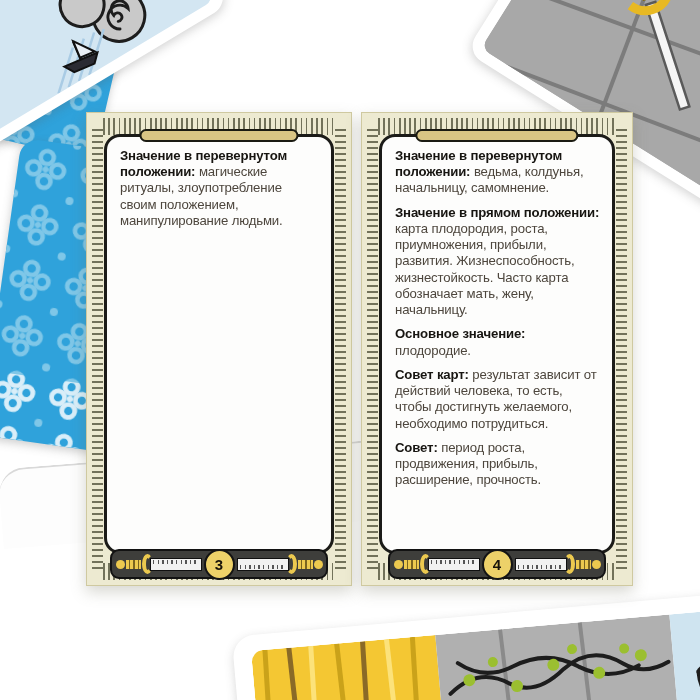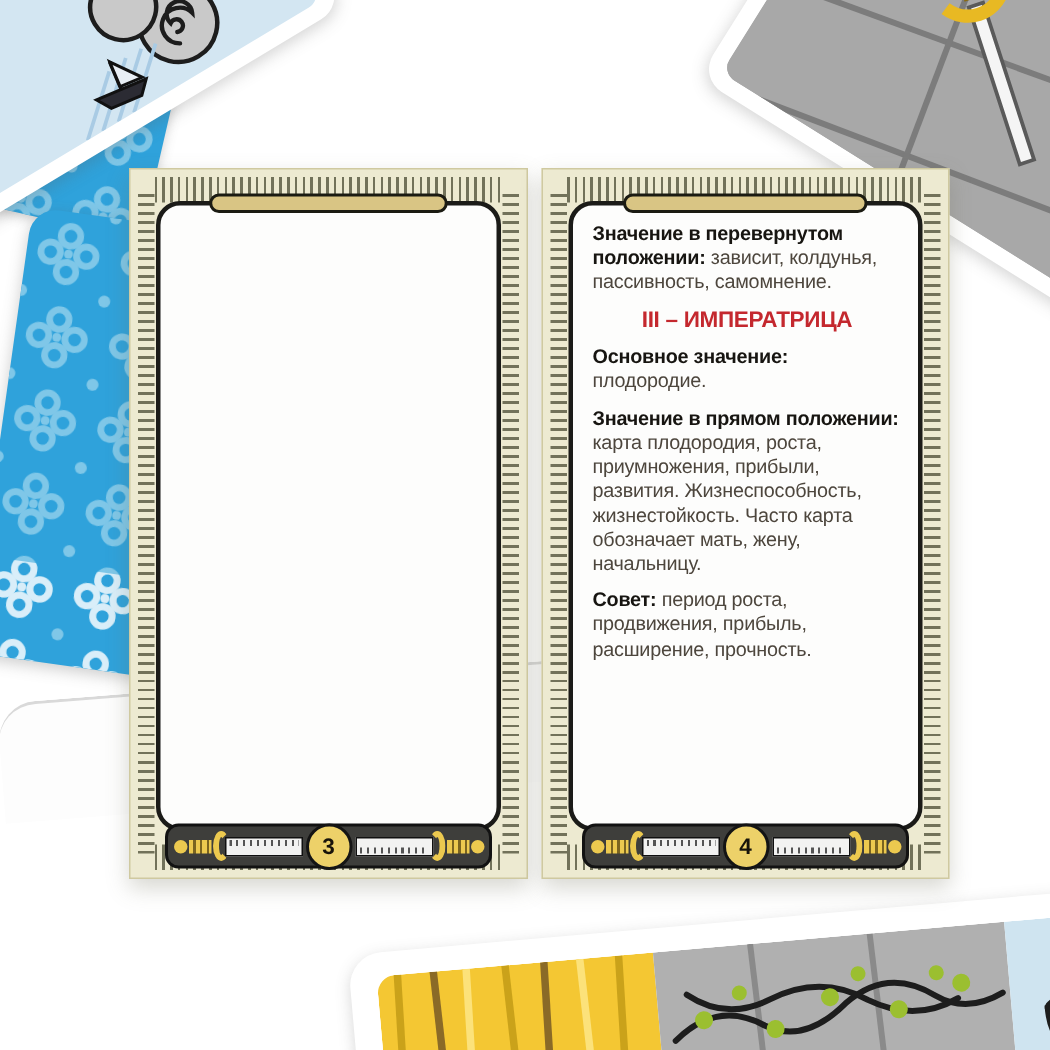--- a/index.html
+++ b/index.html
@@ -244,20 +244,24 @@
 </div>
 
 <div class="page" id="pageL">
   <div class="stripe-top"></div>
   <div class="stripe-bottom"></div>
   <div class="stripe-left"></div>
   <div class="stripe-right"></div>
   <div class="panel">
     <div class="pill"></div>
     <div class="content">
+      <p class="sec">
+        <b>Значение в перевернутом положении:</b>
+        <span class="t">магические ритуалы, злоупотребление своим положением, манипулирование людьми.</span>
+      </p>
 
     </div>
   </div>
   <div class="sbar">
     <span class="dot"></span>
     <span class="stripes"></span>
     <span class="bracket l"></span>
     <span class="blade l"></span>
     <span class="num">3</span>
     <span class="blade r"></span>
@@ -270,30 +274,33 @@
 <div class="page" id="pageR">
   <div class="stripe-top"></div>
   <div class="stripe-bottom"></div>
   <div class="stripe-left"></div>
   <div class="stripe-right"></div>
   <div class="panel">
     <div class="pill"></div>
     <div class="content">
       <p class="sec">
         <b>Значение в перевернутом положении:</b>
-        <span class="t">зависит, колдунья, пассивность, самомнение.</span>
-      </p>
-      <div class="ctitle">III – ИМПЕРАТРИЦА</div>
+        <span class="t">ведьма, колдунья, начальницу, самомнение.</span>
+      </p>
+      <p class="sec">
+        <b>Значение в прямом положении:</b>
+        <span class="t">карта плодородия, роста, приумножения, прибыли, развития. Жизнеспособность, жизнестойкость. Часто карта обозначает мать, жену, начальницу.</span>
+      </p>
       <p class="sec">
         <b>Основное значение:</b>
         <span class="t">плодородие.</span>
       </p>
       <p class="sec">
-        <b>Значение в прямом положении:</b>
-        <span class="t">карта плодородия, роста, приумножения, прибыли, развития. Жизнеспособность, жизнестойкость. Часто карта обозначает мать, жену, начальницу.</span>
+        <b>Совет карт:</b>
+        <span class="t">результат зависит от действий человека, то есть, чтобы достигнуть желаемого, необходимо потрудиться.</span>
       </p>
       <p class="sec">
         <b>Совет:</b>
         <span class="t">период роста, продвижения, прибыль, расширение, прочность.</span>
       </p>
 
     </div>
   </div>
   <div class="sbar">
     <span class="dot"></span>

